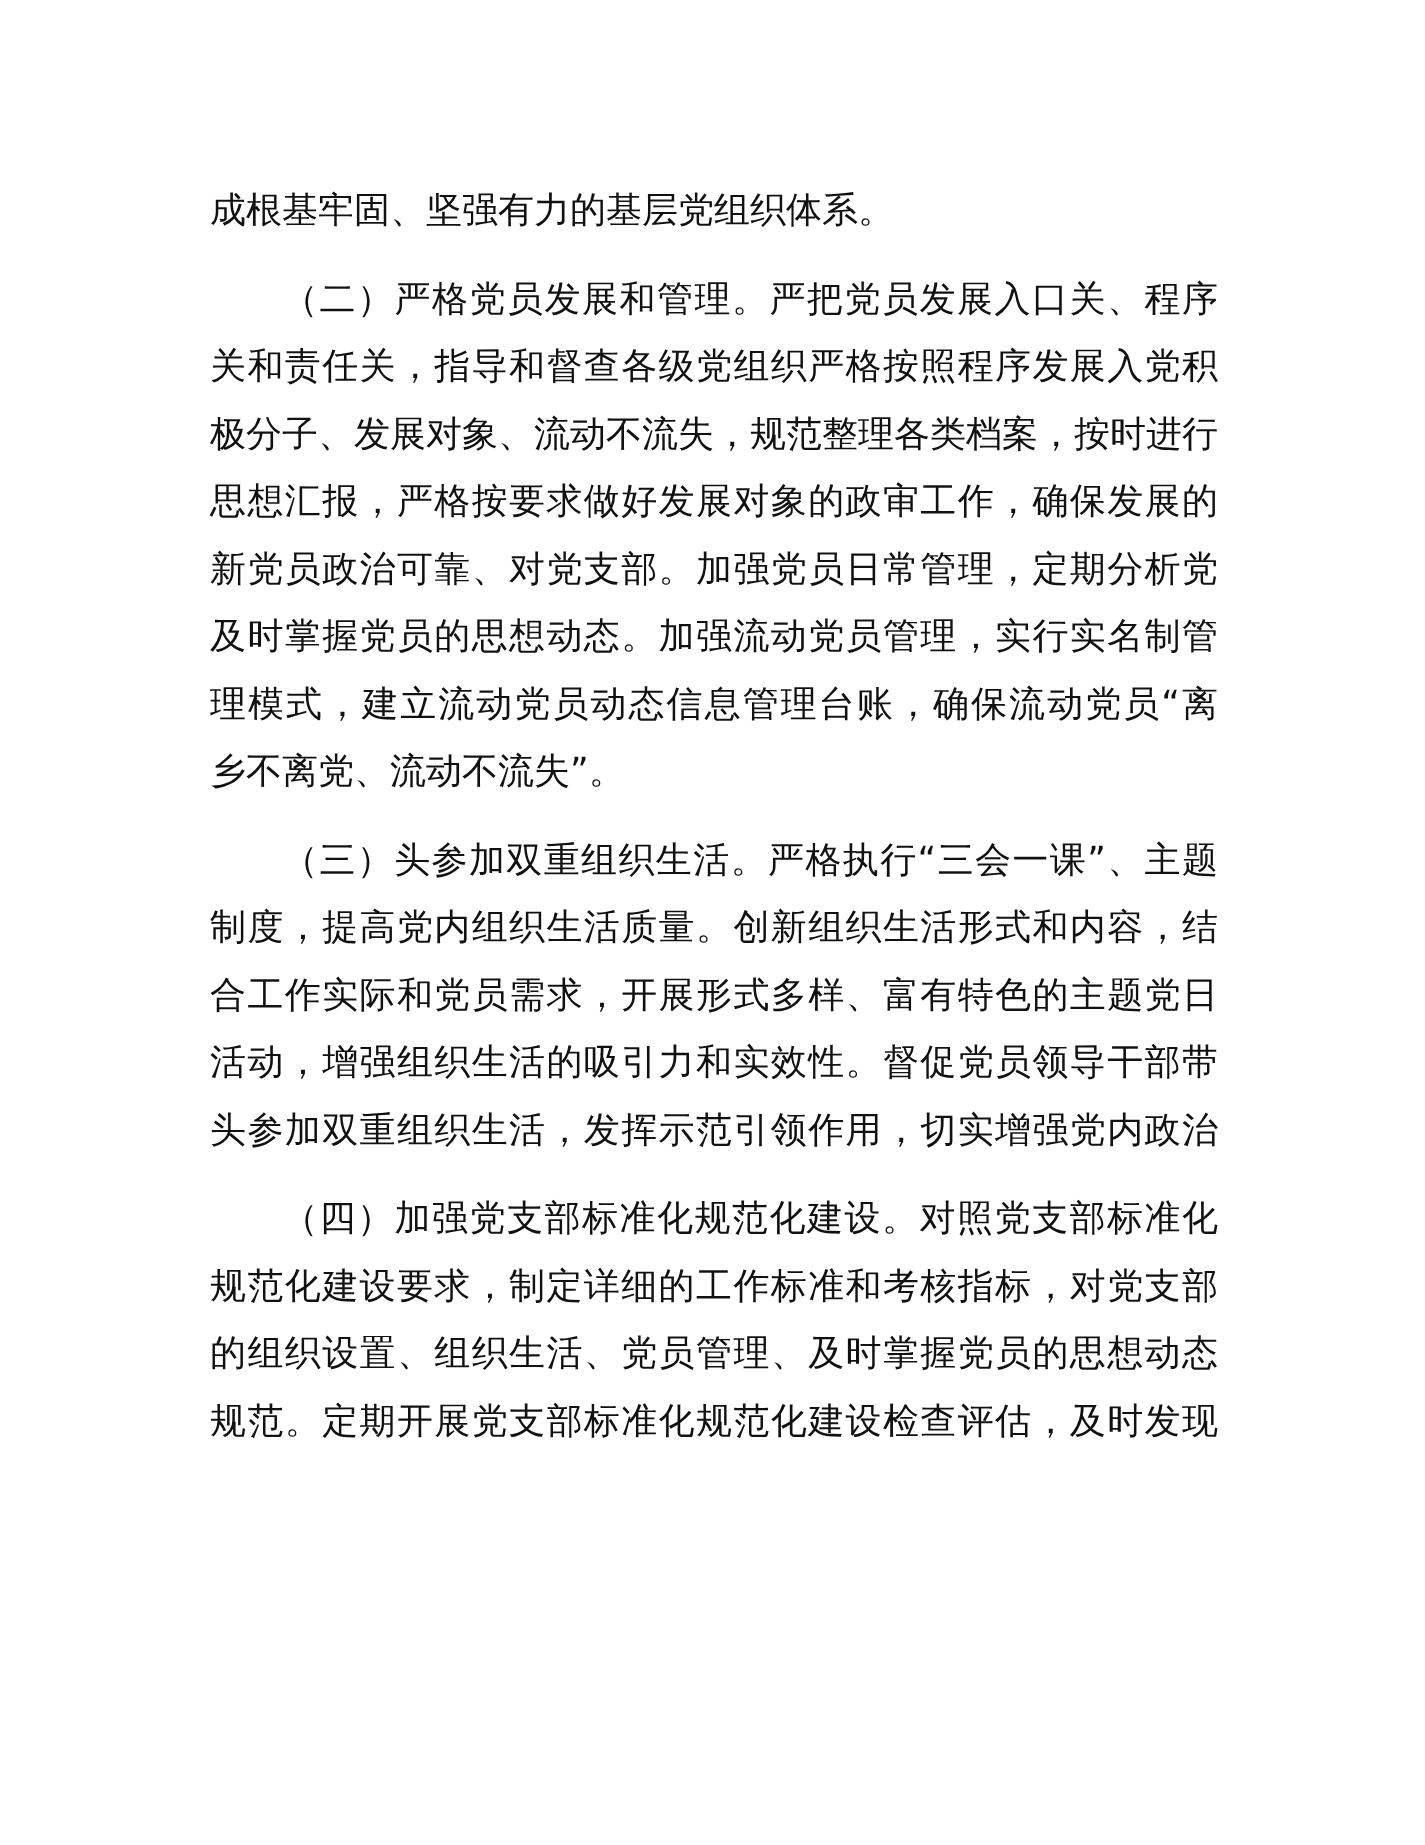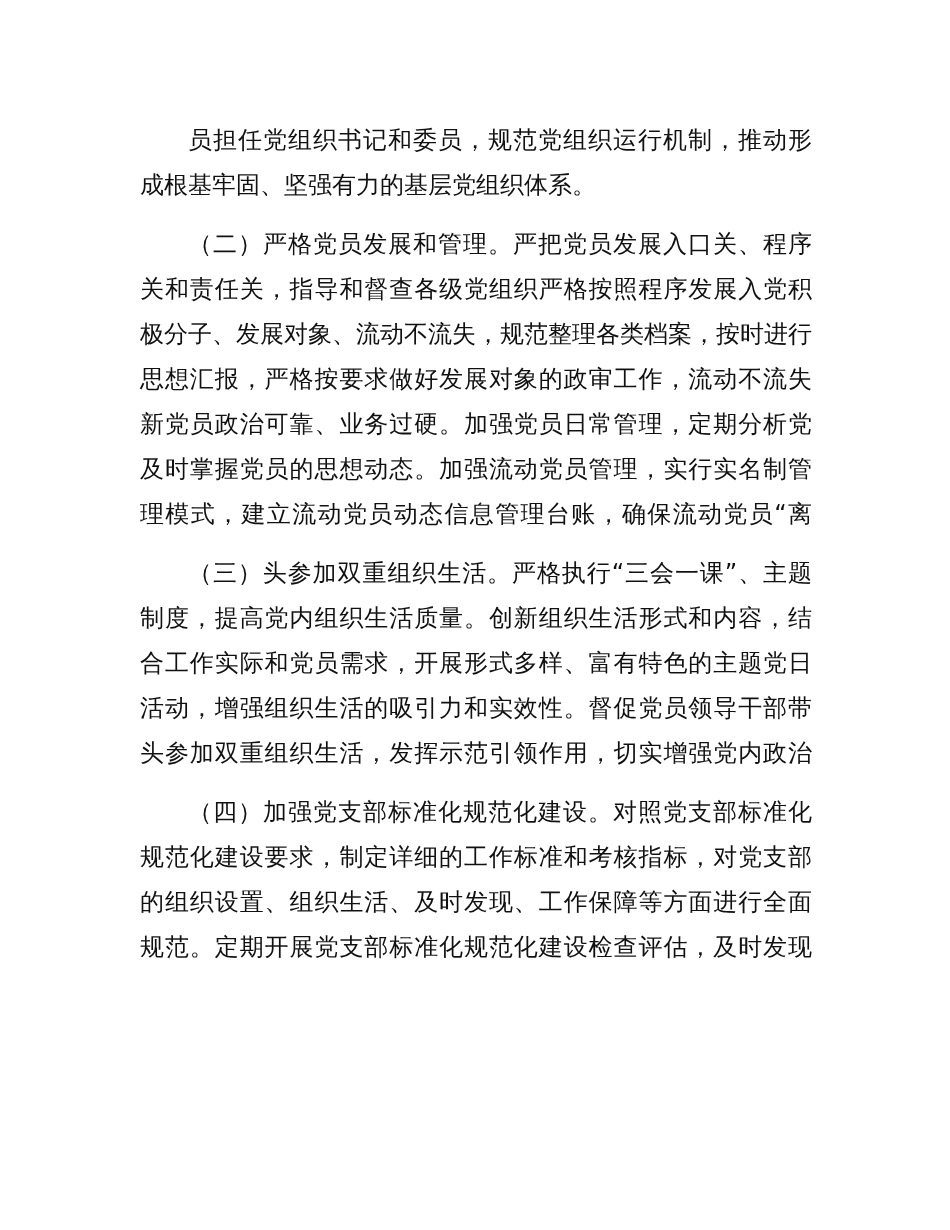--- a/index.html
+++ b/index.html
@@ -39,42 +39,42 @@
     .para {
       margin-bottom: 14px;
     }
   </style>
 </head>
 <body>
 
 <div class="page">
 
   <div class="para">
-    <div class="line indent">员担任党组织书记和委员，规范党组织运行机制，推动形</div>
     <div class="line last">成根基牢固、坚强有力的基层党组织体系。</div>
   </div>
 
   <div class="para">
     <div class="line indent">（二）严格党员发展和管理。严把党员发展入口关、程序</div>
     <div class="line">关和责任关，指导和督查各级党组织严格按照程序发展入党积</div>
     <div class="line">极分子、发展对象、流动不流失，规范整理各类档案，按时进行</div>
-    <div class="line">思想汇报，严格按要求做好发展对象的政审工作，流动不流失</div>
-    <div class="line">新党员政治可靠、业务过硬。加强党员日常管理，定期分析党</div>
+    <div class="line">思想汇报，严格按要求做好发展对象的政审工作，确保发展的</div>
+    <div class="line">新党员政治可靠、对党支部。加强党员日常管理，定期分析党</div>
     <div class="line">及时掌握党员的思想动态。加强流动党员管理，实行实名制管</div>
     <div class="line">理模式，建立流动党员动态信息管理台账，确保流动党员“离</div>
+    <div class="line last">乡不离党、流动不流失”。</div>
   </div>
 
   <div class="para">
     <div class="line indent">（三）头参加双重组织生活。严格执行“三会一课”、主题</div>
     <div class="line">制度，提高党内组织生活质量。创新组织生活形式和内容，结</div>
     <div class="line">合工作实际和党员需求，开展形式多样、富有特色的主题党日</div>
     <div class="line">活动，增强组织生活的吸引力和实效性。督促党员领导干部带</div>
     <div class="line">头参加双重组织生活，发挥示范引领作用，切实增强党内政治</div>
   </div>
 
   <div class="para">
     <div class="line indent">（四）加强党支部标准化规范化建设。对照党支部标准化</div>
     <div class="line">规范化建设要求，制定详细的工作标准和考核指标，对党支部</div>
-    <div class="line">的组织设置、组织生活、及时发现、工作保障等方面进行全面</div>
+    <div class="line">的组织设置、组织生活、党员管理、及时掌握党员的思想动态</div>
     <div class="line">规范。定期开展党支部标准化规范化建设检查评估，及时发现</div>
   </div>
 
 </div>
 
 </body></html>

